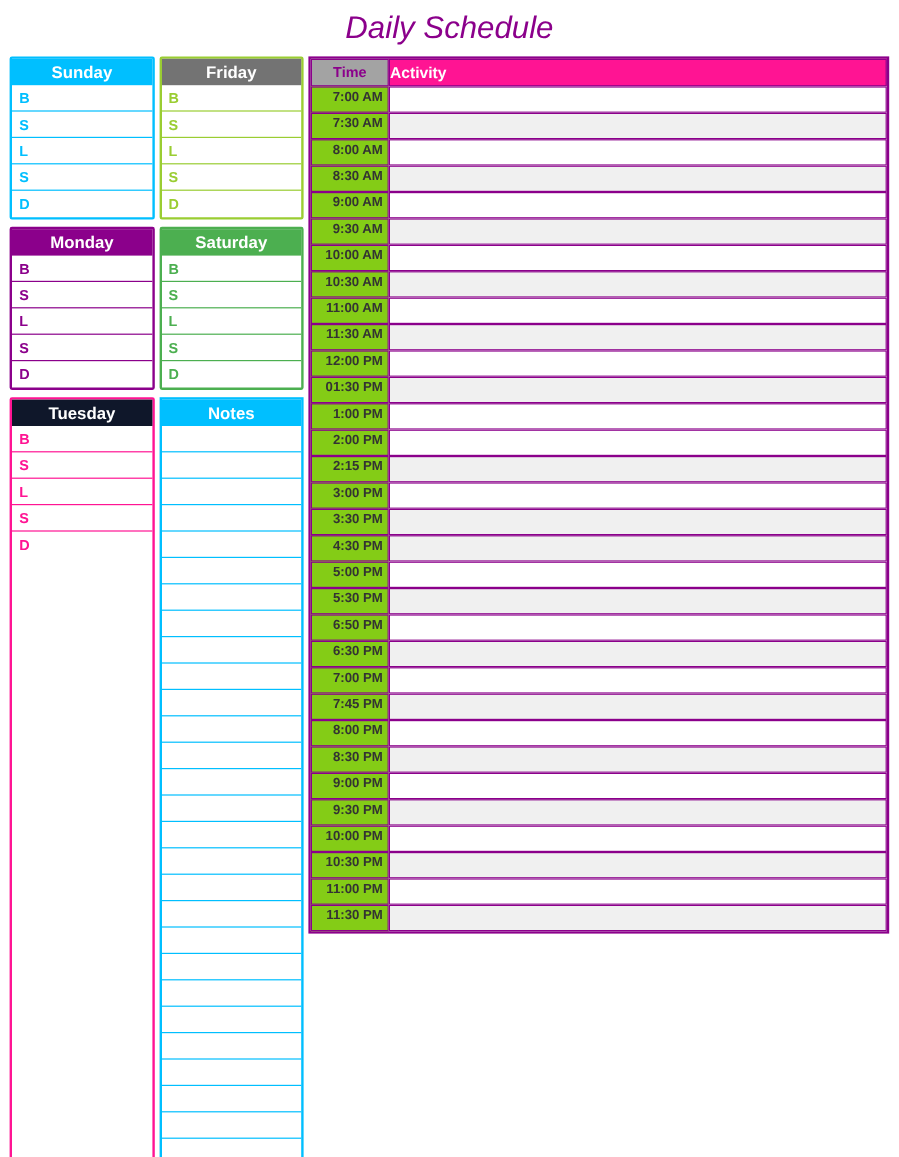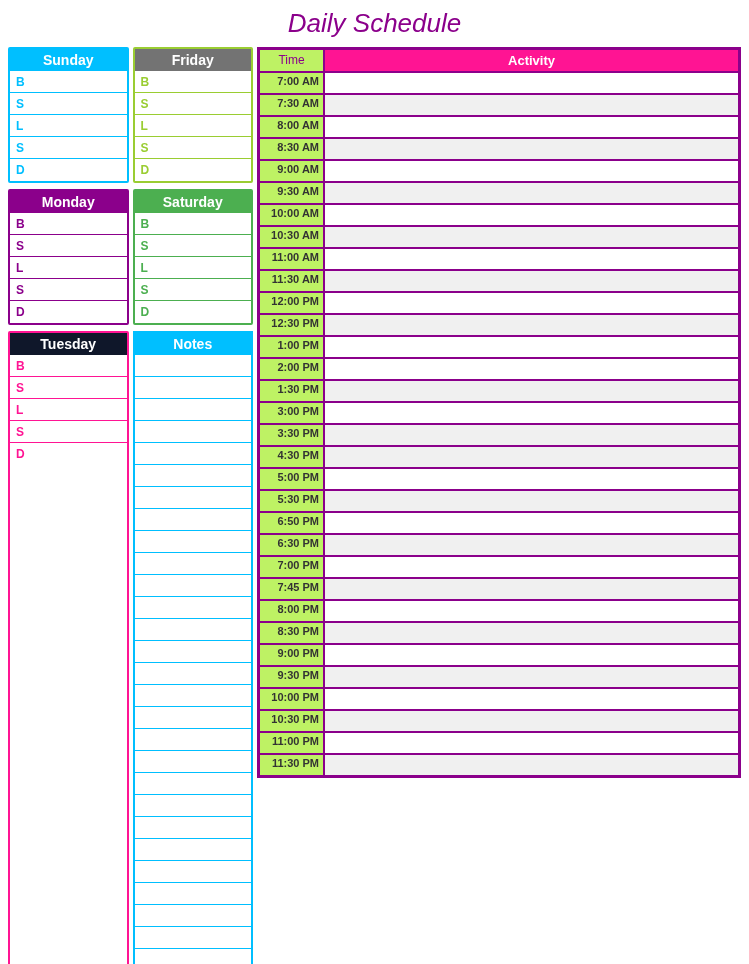--- a/index.html
+++ b/index.html
@@ -111,53 +111,52 @@
     }
     
     .schedule-table {
       border: 2px solid #8B008B;
       width: 100%;
     }
     .schedule-header-row {
       display: flex;
     }
     .schedule-header-time {
-      background-color: #bef264;
+      background-color: #a3a3a3;
       border: 1px solid #8B008B;
       text-align: center;
-      font-weight: normal;
+      font-weight: bold;
       font-size: 12px;
       color: #8B008B;
       width: 65px;
       flex-shrink: 0;
       padding: 3px 0;
     }
     .schedule-header-activity {
       background-color: #FF1493;
       border: 1px solid #8B008B;
-      text-align: center;
       font-weight: bold;
       font-size: 13px;
       color: #fff;
       flex: 1;
       padding: 3px 0;
     }
     .schedule-row {
       display: flex;
     }
     .schedule-time {
       border: 1px solid #8B008B;
       text-align: right;
       font-size: 11px;
       font-weight: bold;
       color: #333;
       width: 65px;
       flex-shrink: 0;
       padding: 2px 4px;
-      background: #bef264;
+      background: #84cc16;
     }
     .schedule-activity {
       border: 1px solid #8B008B;
       flex: 1;
       min-height: 22px;
     }
     .schedule-row:nth-child(even) .schedule-activity {
       background-color: #f0f0f0;
     }
     .schedule-row:nth-child(odd) .schedule-activity {
@@ -303,33 +302,33 @@
           </div>
           <div class="schedule-row">
             <div class="schedule-time">11:30 AM</div>
             <div class="schedule-activity" style="background: rgb(240, 240, 240);"></div>
           </div>
           <div class="schedule-row">
             <div class="schedule-time">12:00 PM</div>
             <div class="schedule-activity" style="background: rgb(255, 255, 255);"></div>
           </div>
           <div class="schedule-row">
-            <div class="schedule-time">12:30 PM</div>
+            <div class="schedule-time">01:30 PM</div>
             <div class="schedule-activity" style="background: rgb(240, 240, 240);"></div>
           </div>
           <div class="schedule-row">
             <div class="schedule-time">1:00 PM</div>
             <div class="schedule-activity" style="background: rgb(255, 255, 255);"></div>
           </div>
           <div class="schedule-row">
             <div class="schedule-time">2:00 PM</div>
             <div class="schedule-activity" style="background: rgb(255, 255, 255);"></div>
           </div>
           <div class="schedule-row">
-            <div class="schedule-time">1:30 PM</div>
+            <div class="schedule-time">2:15 PM</div>
             <div class="schedule-activity" style="background: rgb(240, 240, 240);"></div>
           </div>
           <div class="schedule-row">
             <div class="schedule-time">3:00 PM</div>
             <div class="schedule-activity" style="background: rgb(255, 255, 255);"></div>
           </div>
           <div class="schedule-row">
             <div class="schedule-time">3:30 PM</div>
             <div class="schedule-activity" style="background: rgb(240, 240, 240);"></div>
           </div>

